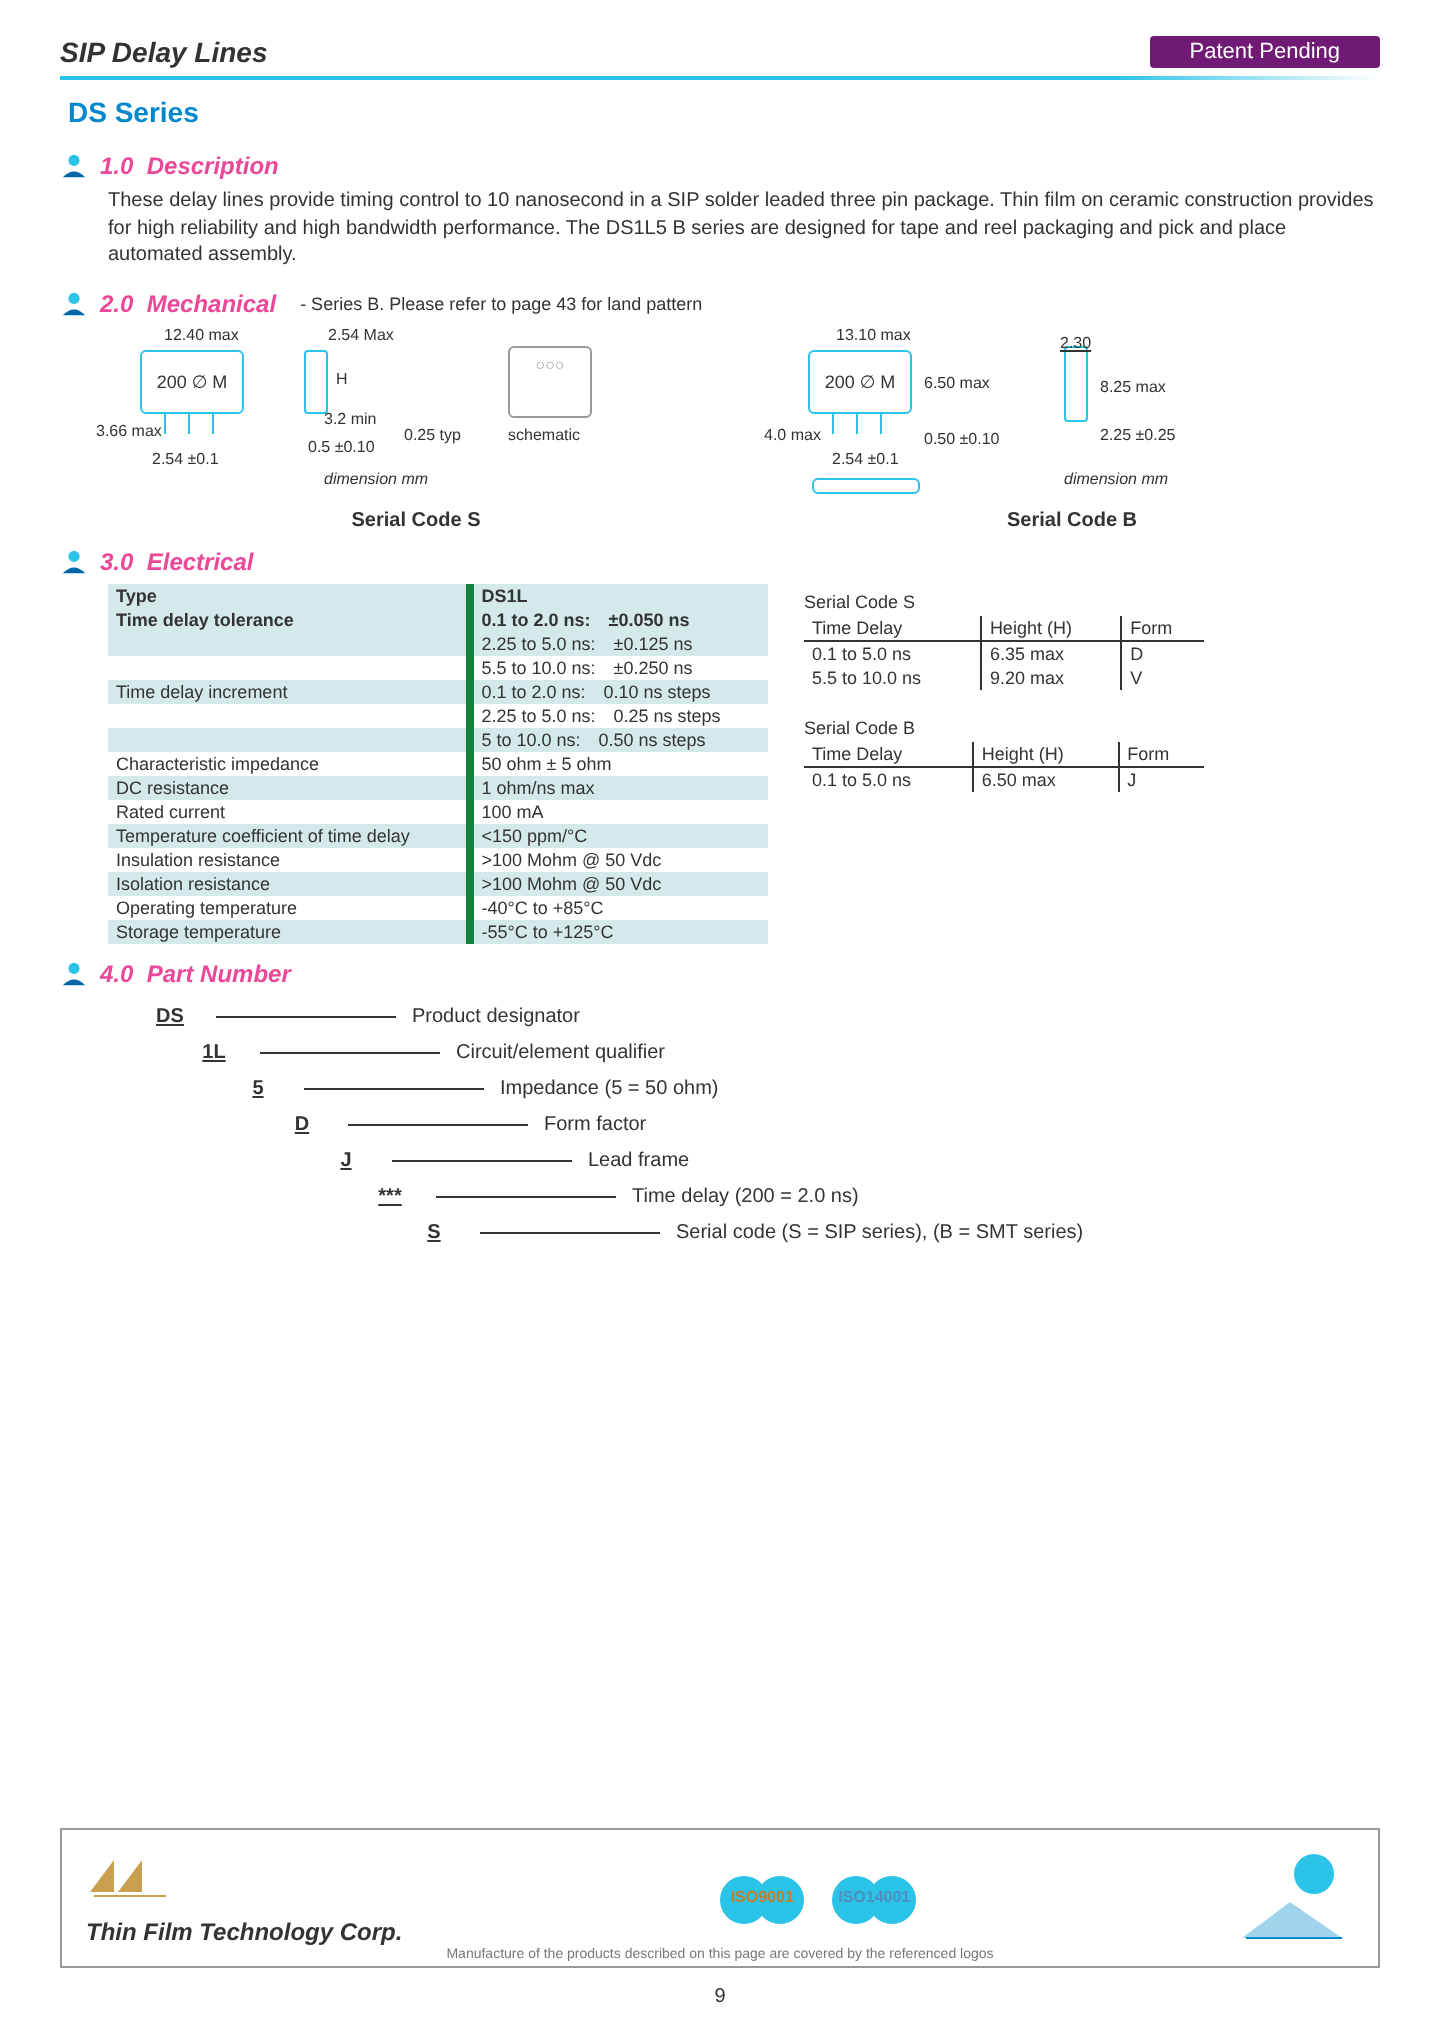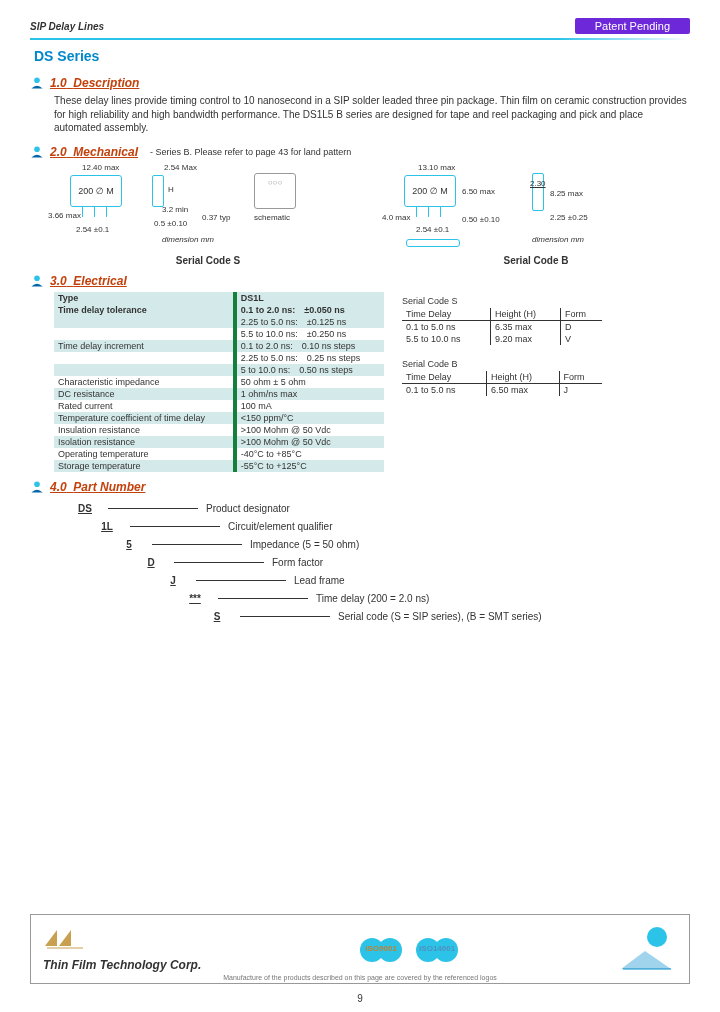--- a/index.html
+++ b/index.html
@@ -1,25 +1,25 @@
 <!DOCTYPE html>
 <html><head>
 <meta charset="utf-8">
 <style>
 body { margin:0; font-family:Arial,sans-serif; font-size:10px; background:#f9f9f9; color:#333; }
 .page { width:720px; height:1012px; margin:0 auto; background:#fff; position:relative; padding:18px 30px; box-sizing:border-box; }
 .topbar { display:flex; align-items:center; margin-bottom:4px; }
-.topbar .title { font-size:10px; font-weight:bold; font-style:italic; color:#333; }
-.topbar .right { margin-left:auto; background:#6d28d9; color:#fff; padding:2px 20px; font-size:11px; border-radius:2px; }
+.topbar .title { font-size:14px; font-weight:bold; font-style:italic; color:#333; }
+.topbar .right { margin-left:auto; background:#701a75; color:#fff; padding:2px 20px; font-size:11px; border-radius:2px; }
 .hr { height:2px; background:linear-gradient(to right,#2cc3e8 0%, #2cc3e8 80%, #fff 100%); margin-bottom:8px; }
 .series { font-size:14px; font-weight:bold; color:#0088cc; margin-left:4px; margin-bottom:12px; }
 .section-h { display:flex; align-items:center; gap:6px; margin:8px 0 4px; }
 .person-icon { width:14px; height:14px; display:inline-block; position:relative; }
 .person-icon svg { width:14px; height:14px; }
-.sec-title { color:#c2410c; font-size:12px; font-weight:bold; font-style:italic; text-decoration:underline; }
+.sec-title { color:#ec4899; font-size:12px; font-weight:bold; font-style:italic; }
 .sec-sub { font-size:9px; color:#333; font-style:normal; font-weight:normal; margin-left:6px; }
 .desc { font-size:10px; color:#333; line-height:1.35; margin-left:24px; margin-bottom:10px; }
 .mech { display:flex; gap:20px; margin-left:24px; margin-top:4px; margin-bottom:4px; }
 .mech-block { flex:1; }
 .mech-draw { border:none; min-height:90px; position:relative; }
 .code-label { text-align:center; font-size:10px; font-weight:bold; margin-top:2px; color:#333; }
 
 .chip { width:50px; height:30px; border:1.5px solid #2cc3e8; border-radius:3px; display:flex; align-items:center; justify-content:center; font-size:9px; color:#333; background:#fff; position:absolute; }
 .pin { width:1px; height:10px; background:#2cc3e8; position:absolute; }
 .dim { font-size:8px; color:#333; position:absolute; white-space:nowrap; }
@@ -93,42 +93,42 @@
         <div class="pin" style="left:28px;top:44px;"></div>
           <div class="pin" style="left:40px;top:44px;"></div>
           <div class="pin" style="left:52px;top:44px;"></div>
         <div class="dim" style="left:-6px;top:48px;">3.66 max</div>
         <div class="dim" style="left:22px;top:62px;">2.54 ±0.1</div>
         <div class="dim" style="left:110px;top:0;">2.54 Max</div>
         <div style="position:absolute;left:98px;top:12px;width:10px;height:30px;border:1.5px solid #2cc3e8;border-radius:2px;"></div>
         <div class="dim" style="left:114px;top:22px;">H</div>
         <div class="dim" style="left:108px;top:42px;">3.2 min</div>
         <div class="dim" style="left:100px;top:56px;">0.5 ±0.10</div>
-        <div class="dim" style="left:148px;top:50px;">0.37 typ</div>
+        <div class="dim" style="left:148px;top:50px;">0.25 typ</div>
         <div class="schematic">○○○</div>
         <div class="schlabel">schematic</div>
         <div class="dimtxt" style="left:108px;top:72px;">dimension mm</div>
       </div>
       <div class="code-label">Serial Code  S</div>
     </div>
     <div class="mech-block">
       <div class="mech-draw" style="width:260px;">
         <div class="dim" style="left:36px;top:0;">13.10 max</div>
         <div class="chip" style="left:22px;top:12px;">
             <span>200 ∅ M</span>
           </div>
         <div class="dim" style="left:80px;top:24px;">6.50 max</div>
         <div class="pin" style="left:34px;top:44px;"></div>
           <div class="pin" style="left:46px;top:44px;"></div>
           <div class="pin" style="left:58px;top:44px;"></div>
         <div class="dim" style="left:0px;top:50px;">4.0 max</div>
         <div class="dim" style="left:34px;top:62px;">2.54 ±0.1</div>
         <div class="dim" style="left:80px;top:52px;">0.50 ±0.10</div>
         <div style="position:absolute;left:150px;top:10px;width:10px;height:36px;border:1.5px solid #2cc3e8;border-radius:2px;"></div>
-        <div class="dim" style="left:148px;top:16px;text-decoration:underline;">2.30</div>
+        <div class="dim" style="left:148px;top:4px;text-decoration:underline;">2.30</div>
         <div class="dim" style="left:168px;top:26px;">8.25 max</div>
         <div class="dim" style="left:168px;top:50px;">2.25 ±0.25</div>
         <div style="position:absolute;left:24px;top:76px;width:52px;height:6px;border:1px solid #2cc3e8;border-radius:3px;"></div>
         <div class="dimtxt" style="left:150px;top:72px;">dimension mm</div>
       </div>
       <div class="code-label">Serial Code  B</div>
     </div>
   </div>
 
   <div class="section-h">

